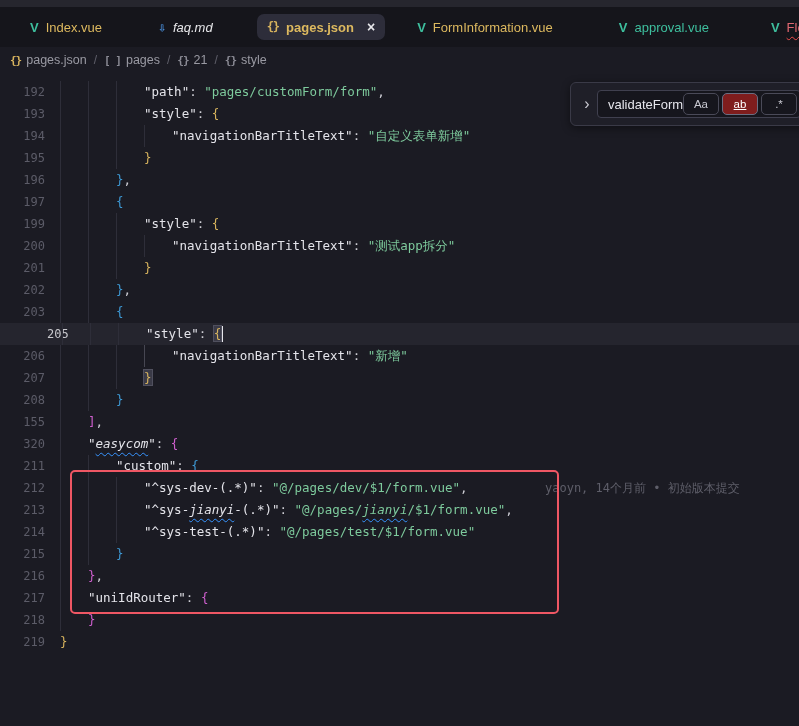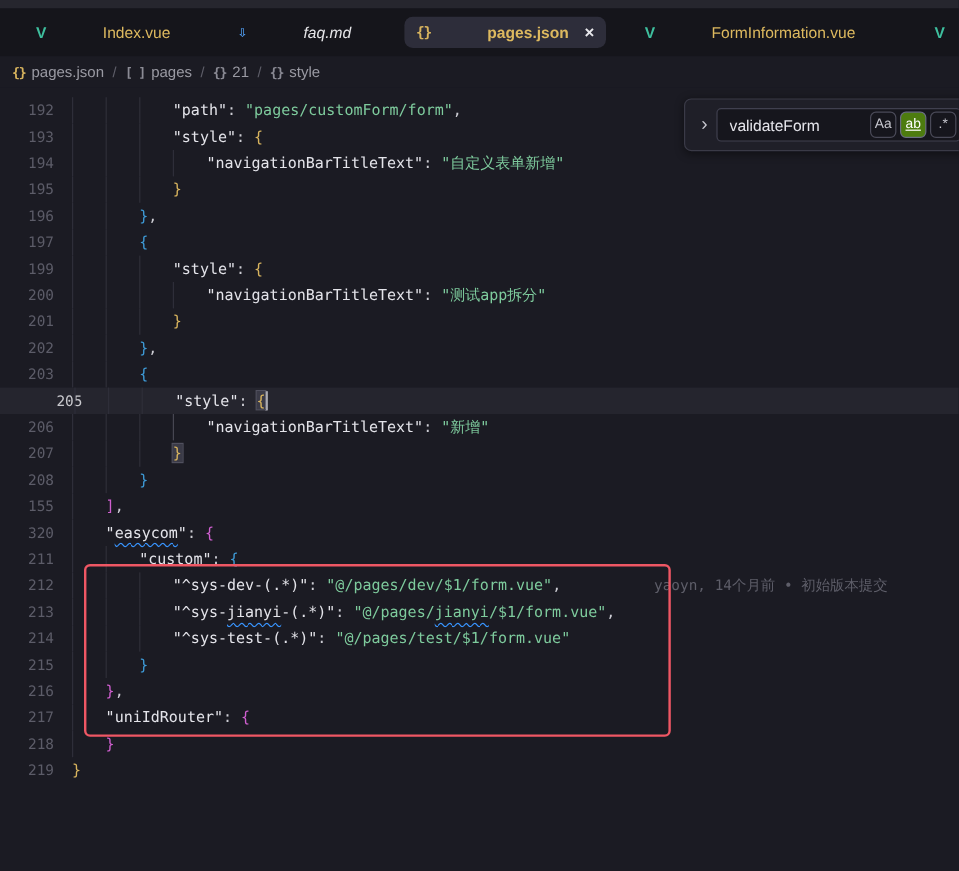--- a/index.html
+++ b/index.html
@@ -10,21 +10,21 @@
   .topstrip { height:7px; background:var(--topstrip); }
 
   
   .tabbar { height:40px; background:var(--tabbar_bg); display:flex; align-items:center; padding-left:20px; }
   .tab { display:flex; align-items:center; gap:7px; height:26px; padding:0 10px; border-radius:7px; cursor:pointer; flex:none; }
   .tab.active { background:var(--active_tab_bg); }
   .tab-icon { font-family:"DejaVu Sans Mono", monospace; font-size:12px; font-weight:bold; line-height:1; }
   .tab-icon.vue { color:var(--green_tab); font-family:"Liberation Sans",sans-serif; font-size:13px; }
   .tab-icon.markdown { color:#4f9cf0; font-size:13px; }
   .tab-icon.json { color:var(--bracket1); letter-spacing:-1px; }
-  .tab-label { font-size:13px;margin-left:40px; }
+  .tab-label { font-size:13px; }
   .tab-label.gold { color:var(--gold_tab); }
   .tab-label.green { color:var(--green_tab); }
   .tab-label.white { color:var(--white_tab); }
   .tab-label.red { color:var(--red_tab); }
   .tab-label.italic { font-style:italic; }
   .tab-label.err { text-decoration:underline wavy var(--squiggle_error); text-decoration-thickness:1px; text-underline-offset:4px; text-decoration-skip-ink:none; }
   .tab.active .tab-label { font-weight:bold; }
   .tab-close { color:#e8e8ec; font-size:14px; font-weight:bold; margin-left:6px; line-height:1; cursor:pointer; }
 
   
@@ -45,40 +45,40 @@
   .code { white-space:pre; font-family:"DejaVu Sans Mono", monospace; font-size:12.5px; line-height:22px; cursor:text; }
   .ind { display:inline-block; width:28px; height:22px; vertical-align:top; border-left:1px solid var(--guide); }
   .ind.activeguide { border-left-color:var(--guide_active); }
   .tok.k { color:var(--key); }
   .tok.p { color:var(--punct); }
   .tok.s { color:var(--string); }
   .tok.b1 { color:var(--bracket1); }
   .tok.b2 { color:var(--bracket2); }
   .tok.b3 { color:var(--bracket3); }
   .tok.m { background:var(--match_bg); outline:1px solid #50505e; }
-  .tok.sq { text-decoration:underline wavy var(--squiggle_info); text-decoration-thickness:1px; text-underline-offset:3.5px; text-decoration-skip-ink:none; }
+  .tok.sq { text-decoration:underline wavy var(--squiggle_info); text-decoration-thickness:1px; text-underline-offset:3.5px; text-decoration-skip-ink:none;font-style:italic; }
   .cursor { display:inline-block; width:2px; height:16px; background:#e7e7ec; vertical-align:middle; margin-top:-2px; }
   .blame { position:absolute; left:545px; top:0; color:var(--blame); font-family:"DejaVu Sans Mono", monospace; font-size:12px; line-height:22px; }
 
   
   .annotation { position:absolute; border:2.5px solid var(--annotation); border-radius:5px; pointer-events:none; z-index:5; }
 
   
   .findwidget { position:absolute; top:9px; left:570px; width:240px; height:44px; background:var(--find_bg);
                 border:1px solid var(--find_border); border-radius:6px; display:flex; align-items:center;
                 padding-left:6px; z-index:10; box-shadow:0 2px 8px rgba(0,0,0,.45); }
   .find-chevron { width:20px; color:#c9c9d1; font-size:16px; text-align:center; cursor:pointer; user-select:none; }
   .find-inputwrap { position:relative; width:204px; height:28px; }
   .find-input { width:100%; height:100%; background:var(--input_bg); border:1px solid var(--input_border); border-radius:4px;
                 color:#e6e6ec; font-size:13px; font-family:"Liberation Sans",sans-serif; padding:0 84px 0 10px; outline:none; }
   .find-toggles { position:absolute; right:4px; top:3px; display:flex; gap:3px; }
-  .toggle { width:22px; height:22px; border:1px solid #4a4a58; border-radius:5px; color:#c8c8d0;
+  .toggle { width:36px; height:22px; border:1px solid #4a4a58; border-radius:5px; color:#c8c8d0;
             font-size:11.5px; display:flex; align-items:center; justify-content:center; cursor:pointer;
             font-family:"Liberation Sans",sans-serif; background:transparent; }
-  .toggle.on { background:#4d7c0f; border-color:#6a6e82; color:#ffffff; }
+  .toggle.on { background:#7f1d1d; border-color:#6a6e82; color:#ffffff; }
   .toggle.on span { text-decoration:underline; }
 </style>
 </head>
 <body>
 
 <div class="topstrip"></div>
 
 <div class="tabbar" id="tabbar">
 
   <div class="tab" style="margin-right: 36px;">

